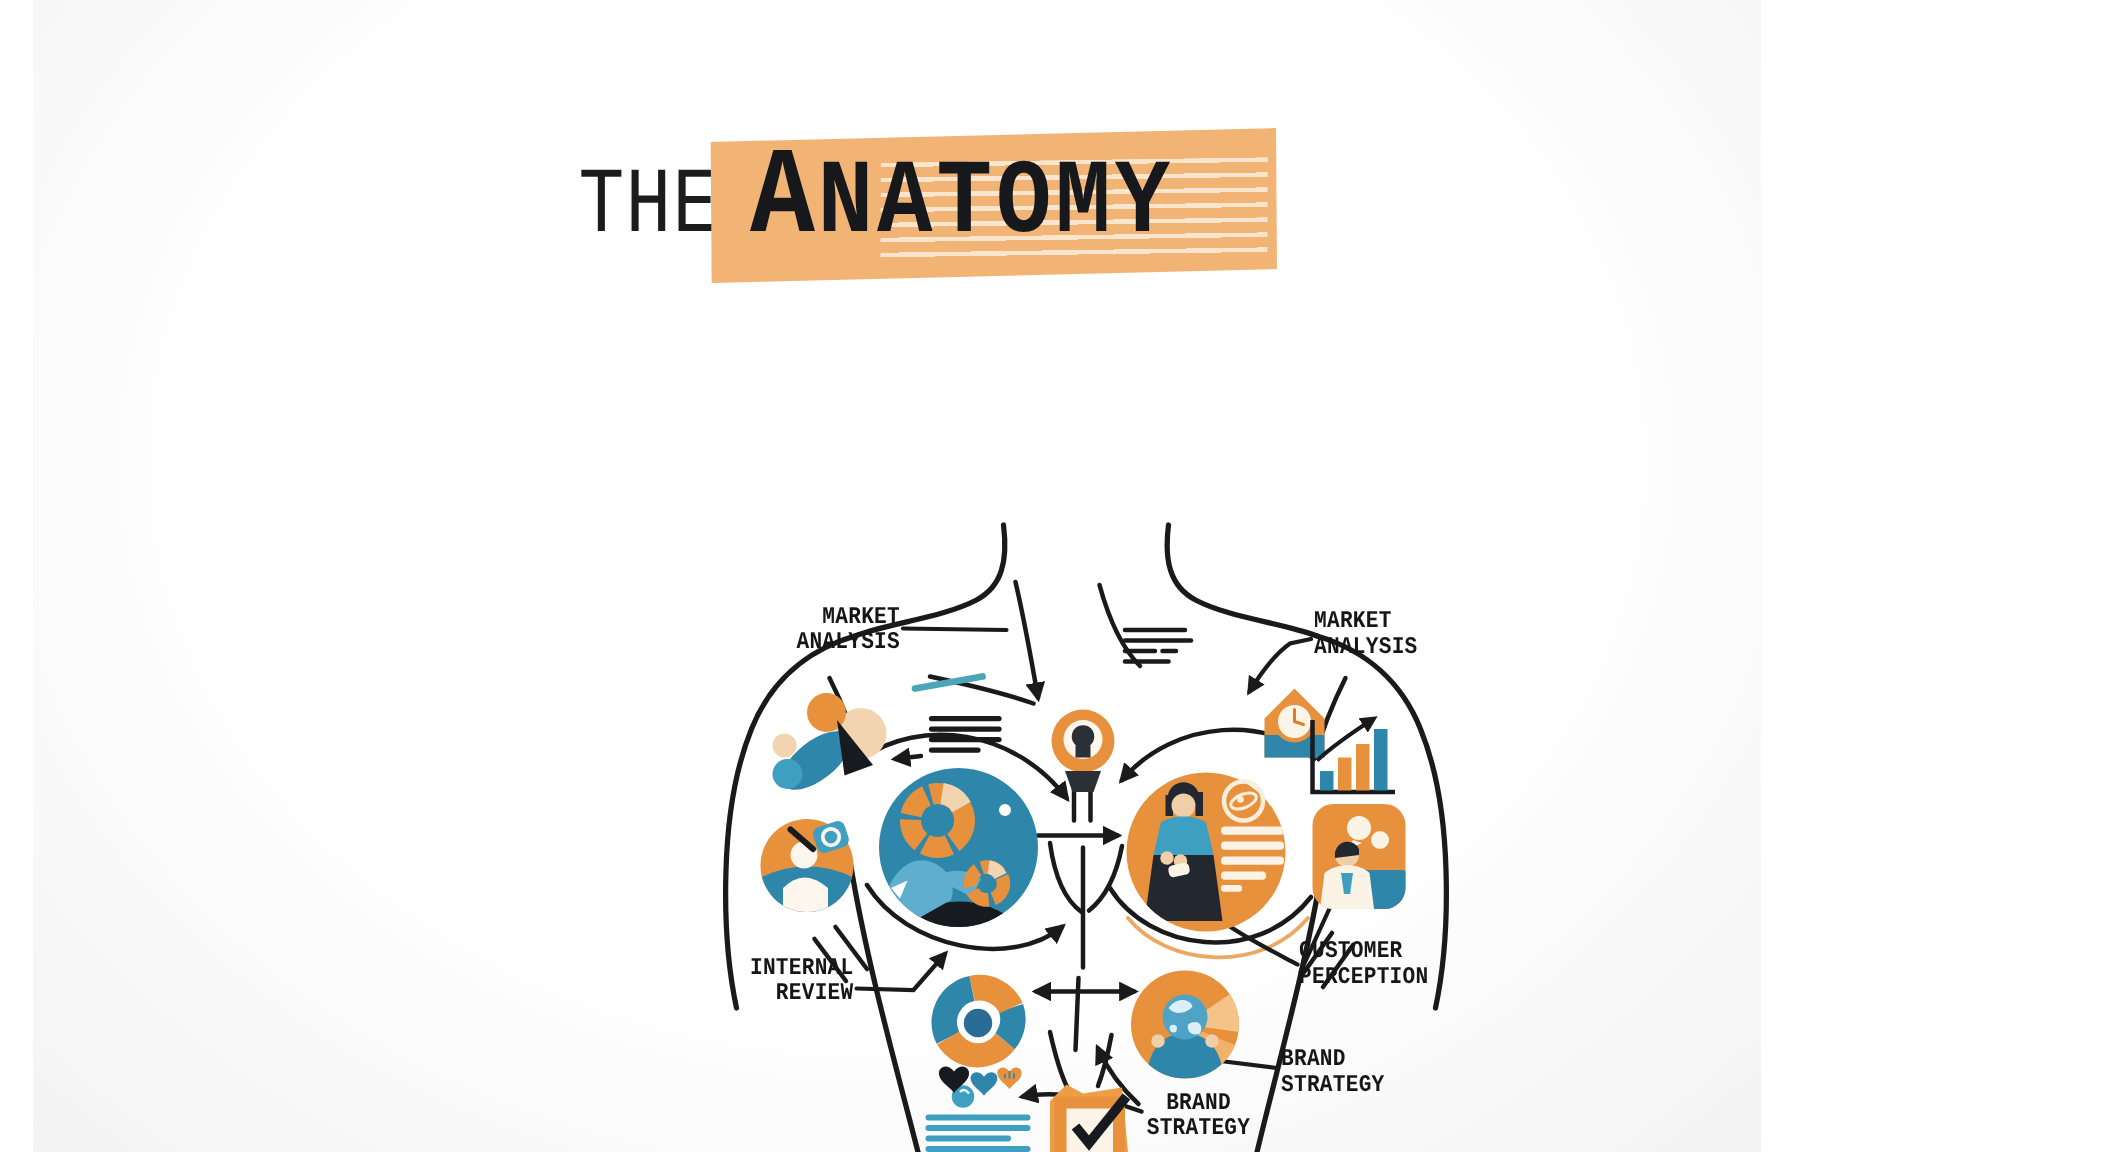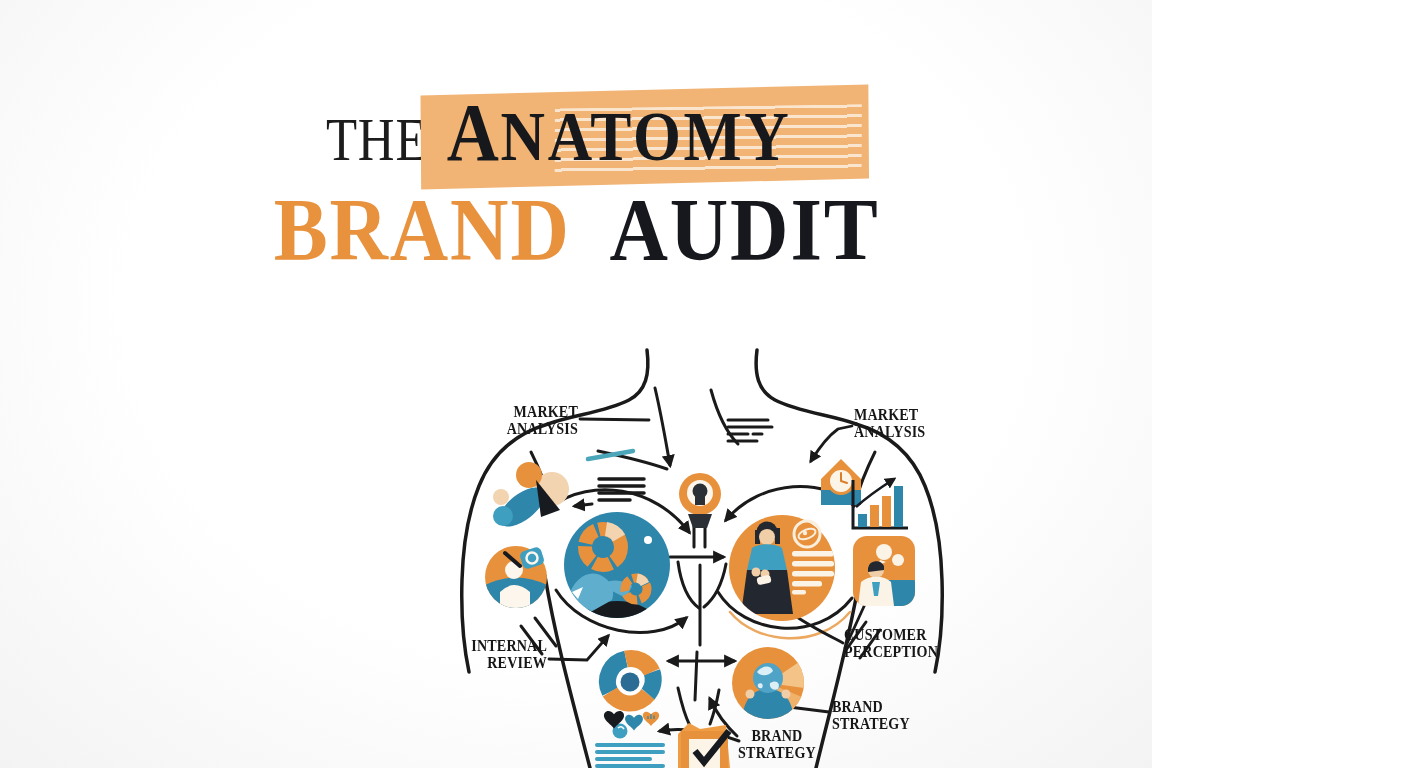--- a/index.html
+++ b/index.html
@@ -1,18 +1,18 @@
 <!DOCTYPE html>
 <html><head>
 <meta charset="utf-8">
 <style>
   html,body{margin:0;padding:0;}
   .page{position:relative;width:1152px;height:768px;overflow:hidden;
         background:radial-gradient(ellipse at 50% 40%, #ffffff 55%, #f3f3f4 100%);
-        font-family:Liberation Serif, serif;color:#1a1a1a;}
+        font-family:Liberation Mono, monospace;color:#1a1a1a;margin-left:22px;}
   
   .title-block{position:absolute;left:50%;top:92px;transform:translateX(-50%);
                text-align:center;white-space:nowrap;z-index:3;}
   .t-line1{line-height:1;}
   .t-the{font-size:62px;font-weight:400;letter-spacing:1px;color:#1c1c1c;
          display:inline-block;transform:scaleX(.82);transform-origin:right center;
          vertical-align:baseline;margin-right:10px;}
   .hl-wrap{position:relative;display:inline-block;padding:0 10px;}
   .hl-box{position:absolute;left:-16px;right:-20px;top:-2px;bottom:-10px;
           background:#f1b474;transform:rotate(-1.4deg) skewX(-1deg);z-index:0;}
@@ -47,23 +47,20 @@
 </style>
 </head>
 <body>
 
 <div class="page">
 
   <div class="title-block">
     <div class="t-line1">
       <span class="t-the">THE</span><span class="hl-wrap"><span class="hl-box"></span><span class="t-anatomy"><span class="big">A</span><span class="rest">NATOMY</span></span></span>
     </div>
-    <div class="t-line3">
-      <span class="t-brand">BRAND</span><span class="t-audit">AUDIT</span>
-    </div>
   </div>
 
   <div id="lbl-ml-left" class="lbl r">MARKET ANALYSIS</div>
   <div id="lbl-ml-right" class="lbl l">MARKET ANALYSIS</div>
   <div id="lbl-ir" class="lbl r">INTERNAL REVIEW</div>
   <div id="lbl-cp" class="lbl l">CUSTOMER PERCEPTION</div>
   <div id="lbl-bs-right" class="lbl l">BRAND STRATEGY</div>
   <div id="lbl-bs-ctr" class="lbl c">BRAND STRATEGY</div>
 
   <svg class="diagram" width="1408" height="768" viewBox="0 0 1408 768">

